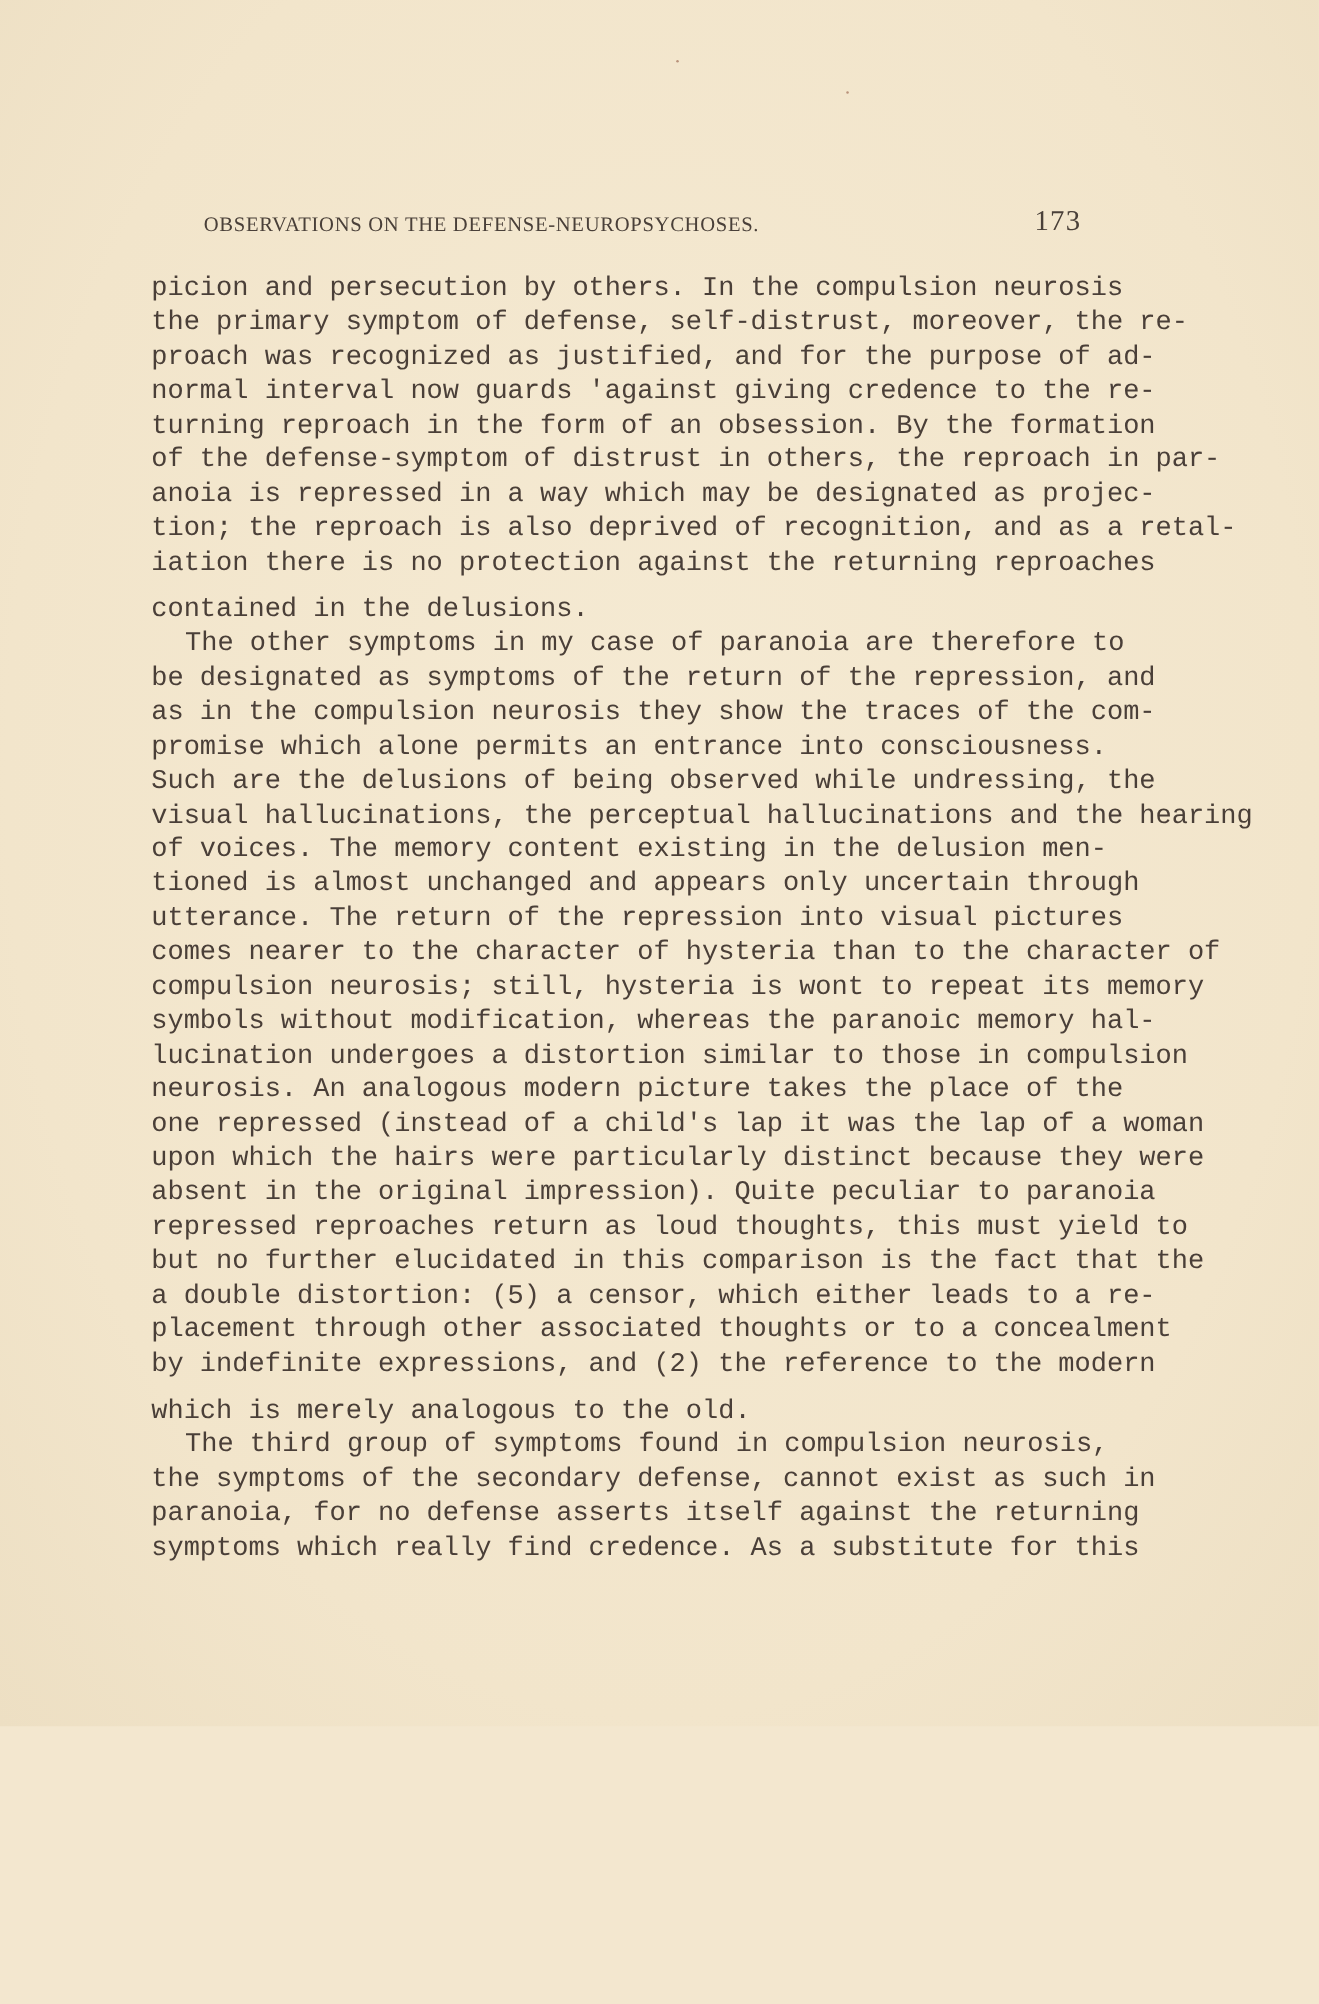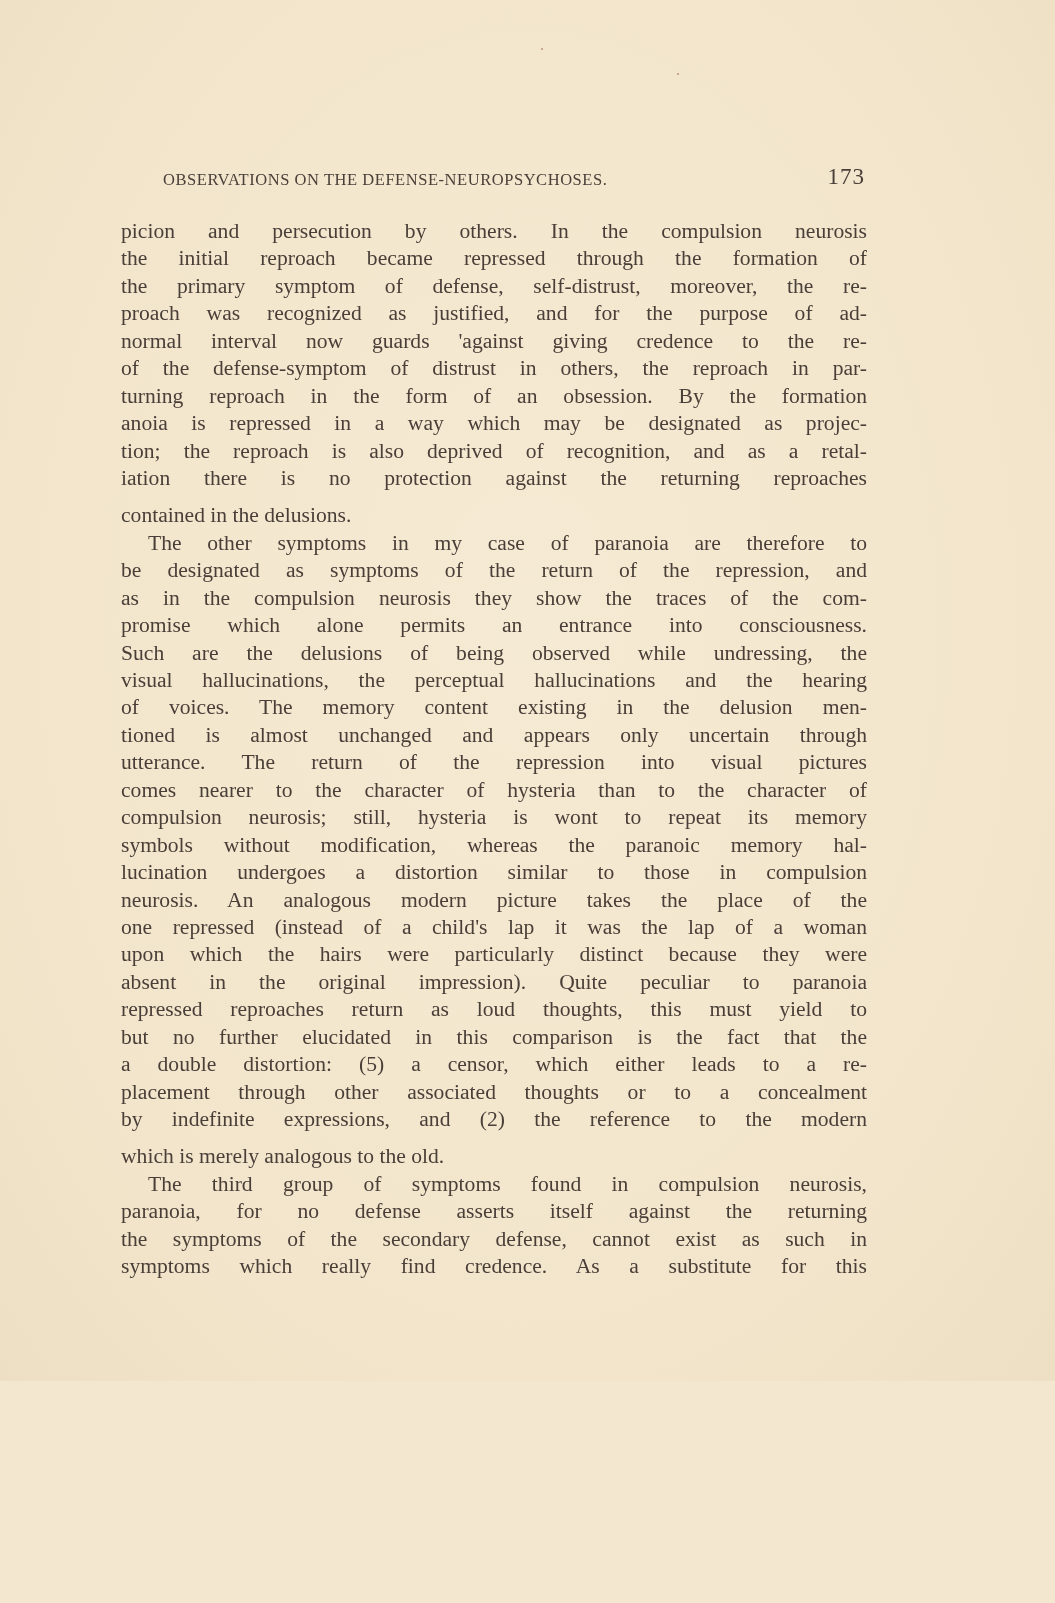--- a/index.html
+++ b/index.html
@@ -41,21 +41,21 @@
       right: 0;
       top: -2px;
       font-size: 23px;
       letter-spacing: 1px;
     }
     .body-text {
       position: absolute;
       left: 121px;
       top: 218px;
       width: 746px;
-      font-family: Liberation Serif, serif;
+      font-family: Liberation Mono, monospace;
       font-size: 21.6px;
       line-height: 27.45px;
       color: #4a3f38;
     }
     .line {
       display: block;
       white-space: nowrap;
       text-align: justify;
       text-align-last: justify;
       height: 27.45px;
@@ -82,26 +82,25 @@
   <span class="speck" style="left:677px; top:73px;"></span>
 
   <div class="running-head">
     <span class="running-title">OBSERVATIONS ON THE DEFENSE-NEUROPSYCHOSES.</span>
     <span class="page-number">173</span>
   </div>
 
   <div class="body-text" id="body-text">
       <div>
         <span class="line">picion and persecution by others.  In the compulsion neurosis</span>
-        <span class="line">the initial reproach became repressed through the formation of</span>
         <span class="line">the primary symptom of defense, self-distrust, moreover, the re-</span>
         <span class="line">proach was recognized as justified, and for the purpose of ad-</span>
         <span class="line">normal interval now guards 'against giving credence to the re-</span>
+        <span class="line">turning reproach in the form of an obsession.  By the formation</span>
         <span class="line">of the defense-symptom of distrust in others, the reproach in par-</span>
-        <span class="line">turning reproach in the form of an obsession.  By the formation</span>
         <span class="line">anoia is repressed in a way which may be designated as projec-</span>
         <span class="line">tion; the reproach is also deprived of recognition, and as a retal-</span>
         <span class="line">iation there is no protection against the returning reproaches</span>
         <span class="line last">contained in the delusions.</span>
       </div>
       <div>
         <span class="line indent">The other symptoms in my case of paranoia are therefore to</span>
         <span class="line">be designated as symptoms of the return of the repression, and</span>
         <span class="line">as in the compulsion neurosis they show the traces of the com-</span>
         <span class="line">promise which alone permits an entrance into consciousness.</span>
@@ -120,18 +119,18 @@
         <span class="line">absent in the original impression).  Quite peculiar to paranoia</span>
         <span class="line">repressed reproaches return as loud thoughts, this must yield to</span>
         <span class="line">but no further elucidated in this comparison is the fact that the</span>
         <span class="line">a double distortion: (5) a censor, which either leads to a re-</span>
         <span class="line">placement through other associated thoughts or to a concealment</span>
         <span class="line">by indefinite expressions, and (2) the reference to the modern</span>
         <span class="line last">which is merely analogous to the old.</span>
       </div>
       <div>
         <span class="line indent">The third group of symptoms found in compulsion neurosis,</span>
+        <span class="line">the symptoms of the secondary defense, cannot exist as such in</span>
         <span class="line">paranoia, for no defense asserts itself against the returning</span>
-        <span class="line">the symptoms of the secondary defense, cannot exist as such in</span>
         <span class="line">symptoms which really find credence.  As a substitute for this</span>
       </div>
     </div>
 </div>
 
 </body></html>

